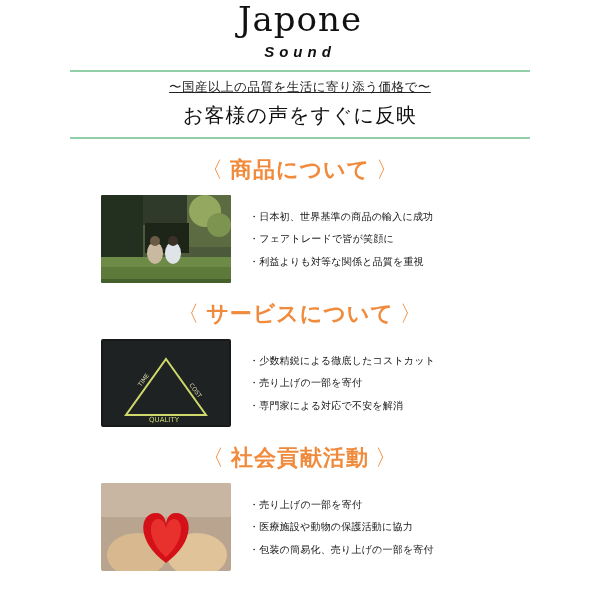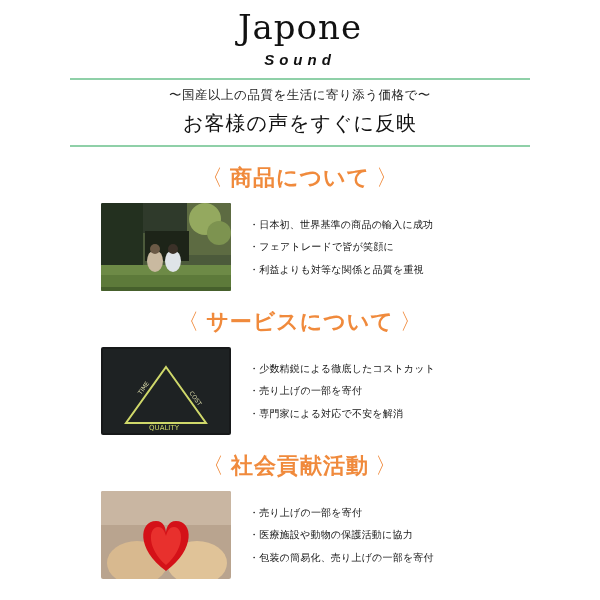--- a/index.html
+++ b/index.html
@@ -17,21 +17,20 @@
   .page {
     position: relative;
     width: 600px;
     height: 600px;
     box-sizing: border-box;
   }
 
   
   .brand {
     text-align: center;
-    padding-top: 8px;
   }
   .brand-name {
     font-family: "DejaVu Serif", serif;
     font-size: 34px;
     letter-spacing: 1px;
     color: #111;
     line-height: 1.15;
     font-weight: 400;
   }
   .brand-sub {
@@ -50,20 +49,21 @@
     margin: 10px auto 0 auto;
   }
   .rule.bottom { margin: 8px auto 0 auto; }
 
   .tagline {
     text-align: center;
     font-size: 12.5px;
     color: #222;
     margin-top: 7px;
     letter-spacing: 0.5px;
+    text-decoration: underline;
   }
   .company {
     text-align: center;
     font-size: 20px;
     color: #111;
     margin-top: 6px;
     letter-spacing: 1px;
   }
 
   

